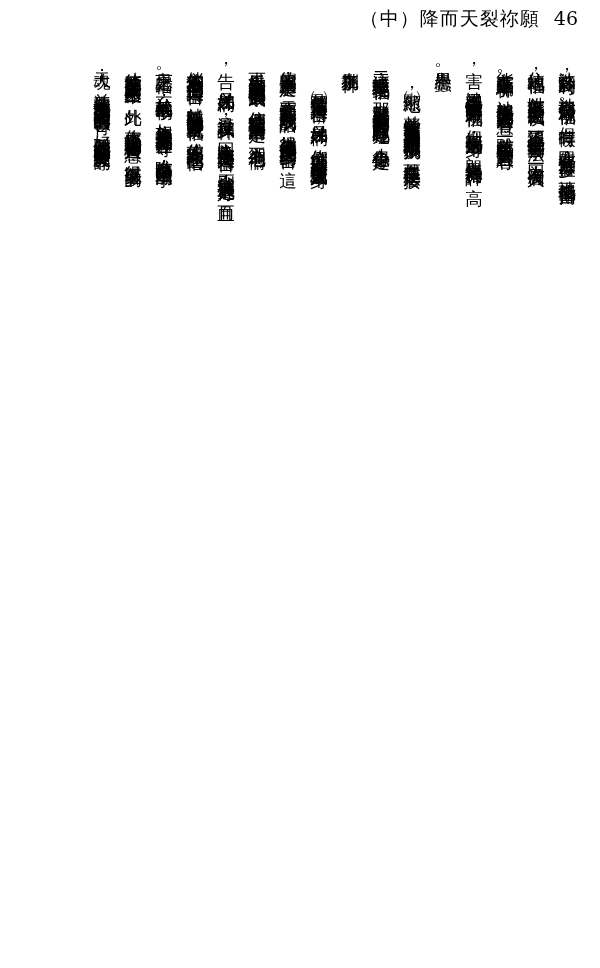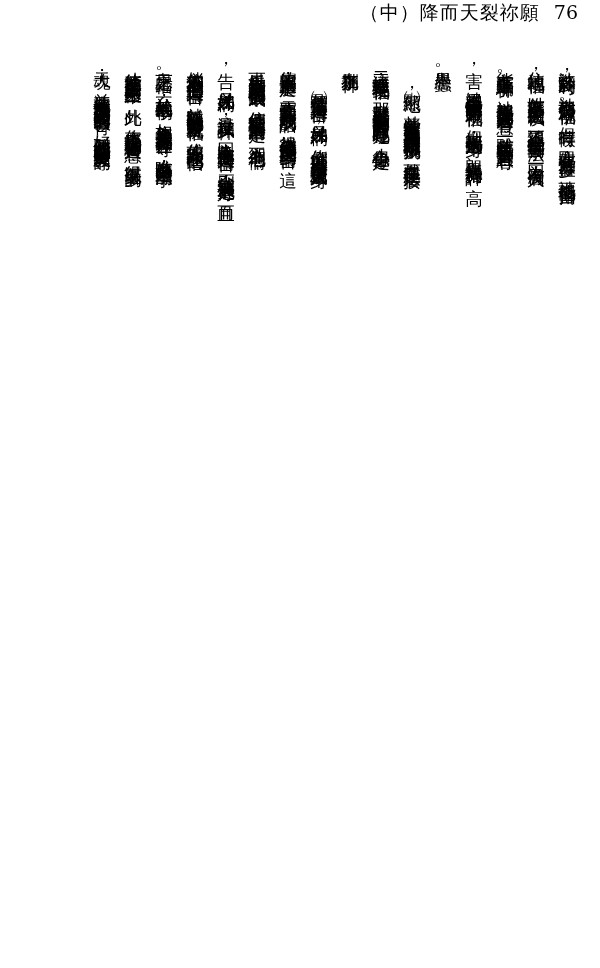--- a/index.html
+++ b/index.html
@@ -19,21 +19,21 @@
   .page {
     position: relative;
     width: 600px;
     height: 968px;
     box-sizing: border-box;
   }
 
   
   .header {
     position: absolute;
-    top: 0;
+    top: 6px;
     right: 22px;
     display: flex;
     align-items: baseline;
     gap: 14px;
   }
   .header-title {
     font-size: 19px;
     letter-spacing: 1px;
     font-family: "DejaVu Serif", "Liberation Serif", serif;
     white-space: nowrap;
@@ -79,21 +79,21 @@
   .col { width: 31px; }
 
 </style>
 </head>
 <body>
 
 <div class="page">
 
   <div class="header">
     <span class="header-title">（中）降而天裂祢願</span>
-    <span class="header-page">76</span>
+    <span class="header-page">46</span>
   </div>
 
   <div class="body-area">
     <div class="col">法弊多於利時，祂自然不會傾下祝福。但有時候，即使有些方法神益多，祂也可能會扣留</div>
     <div class="col">住祂的祝福，以作為帶下更多益處的代價；祂絕不會祝福一個有害的手法，因為沒有一個人</div>
     <div class="col">能在這事上欺騙神。祂知道整個施行的方法是否有智慧，雖然有時一些手法不夠智慧且有</div>
     <div class="col">害，祂還是會因體恤人的勞苦而賜下祝福。但祂若祝福方法的本身，即無異於指神稱許、高</div>
     <div class="col">舉愚蠢。</div>
     <div class="col indent">㈩顯然地，某些方法常因推展復興蒙神極大且持續的祝福而被挑剔。然而這種手法若接</div>
     <div class="col">二連三或經常地蒙祝福，那麼就讓那些自以為比神更有智慧的人對此存疑吧，小心免得你是</div>

